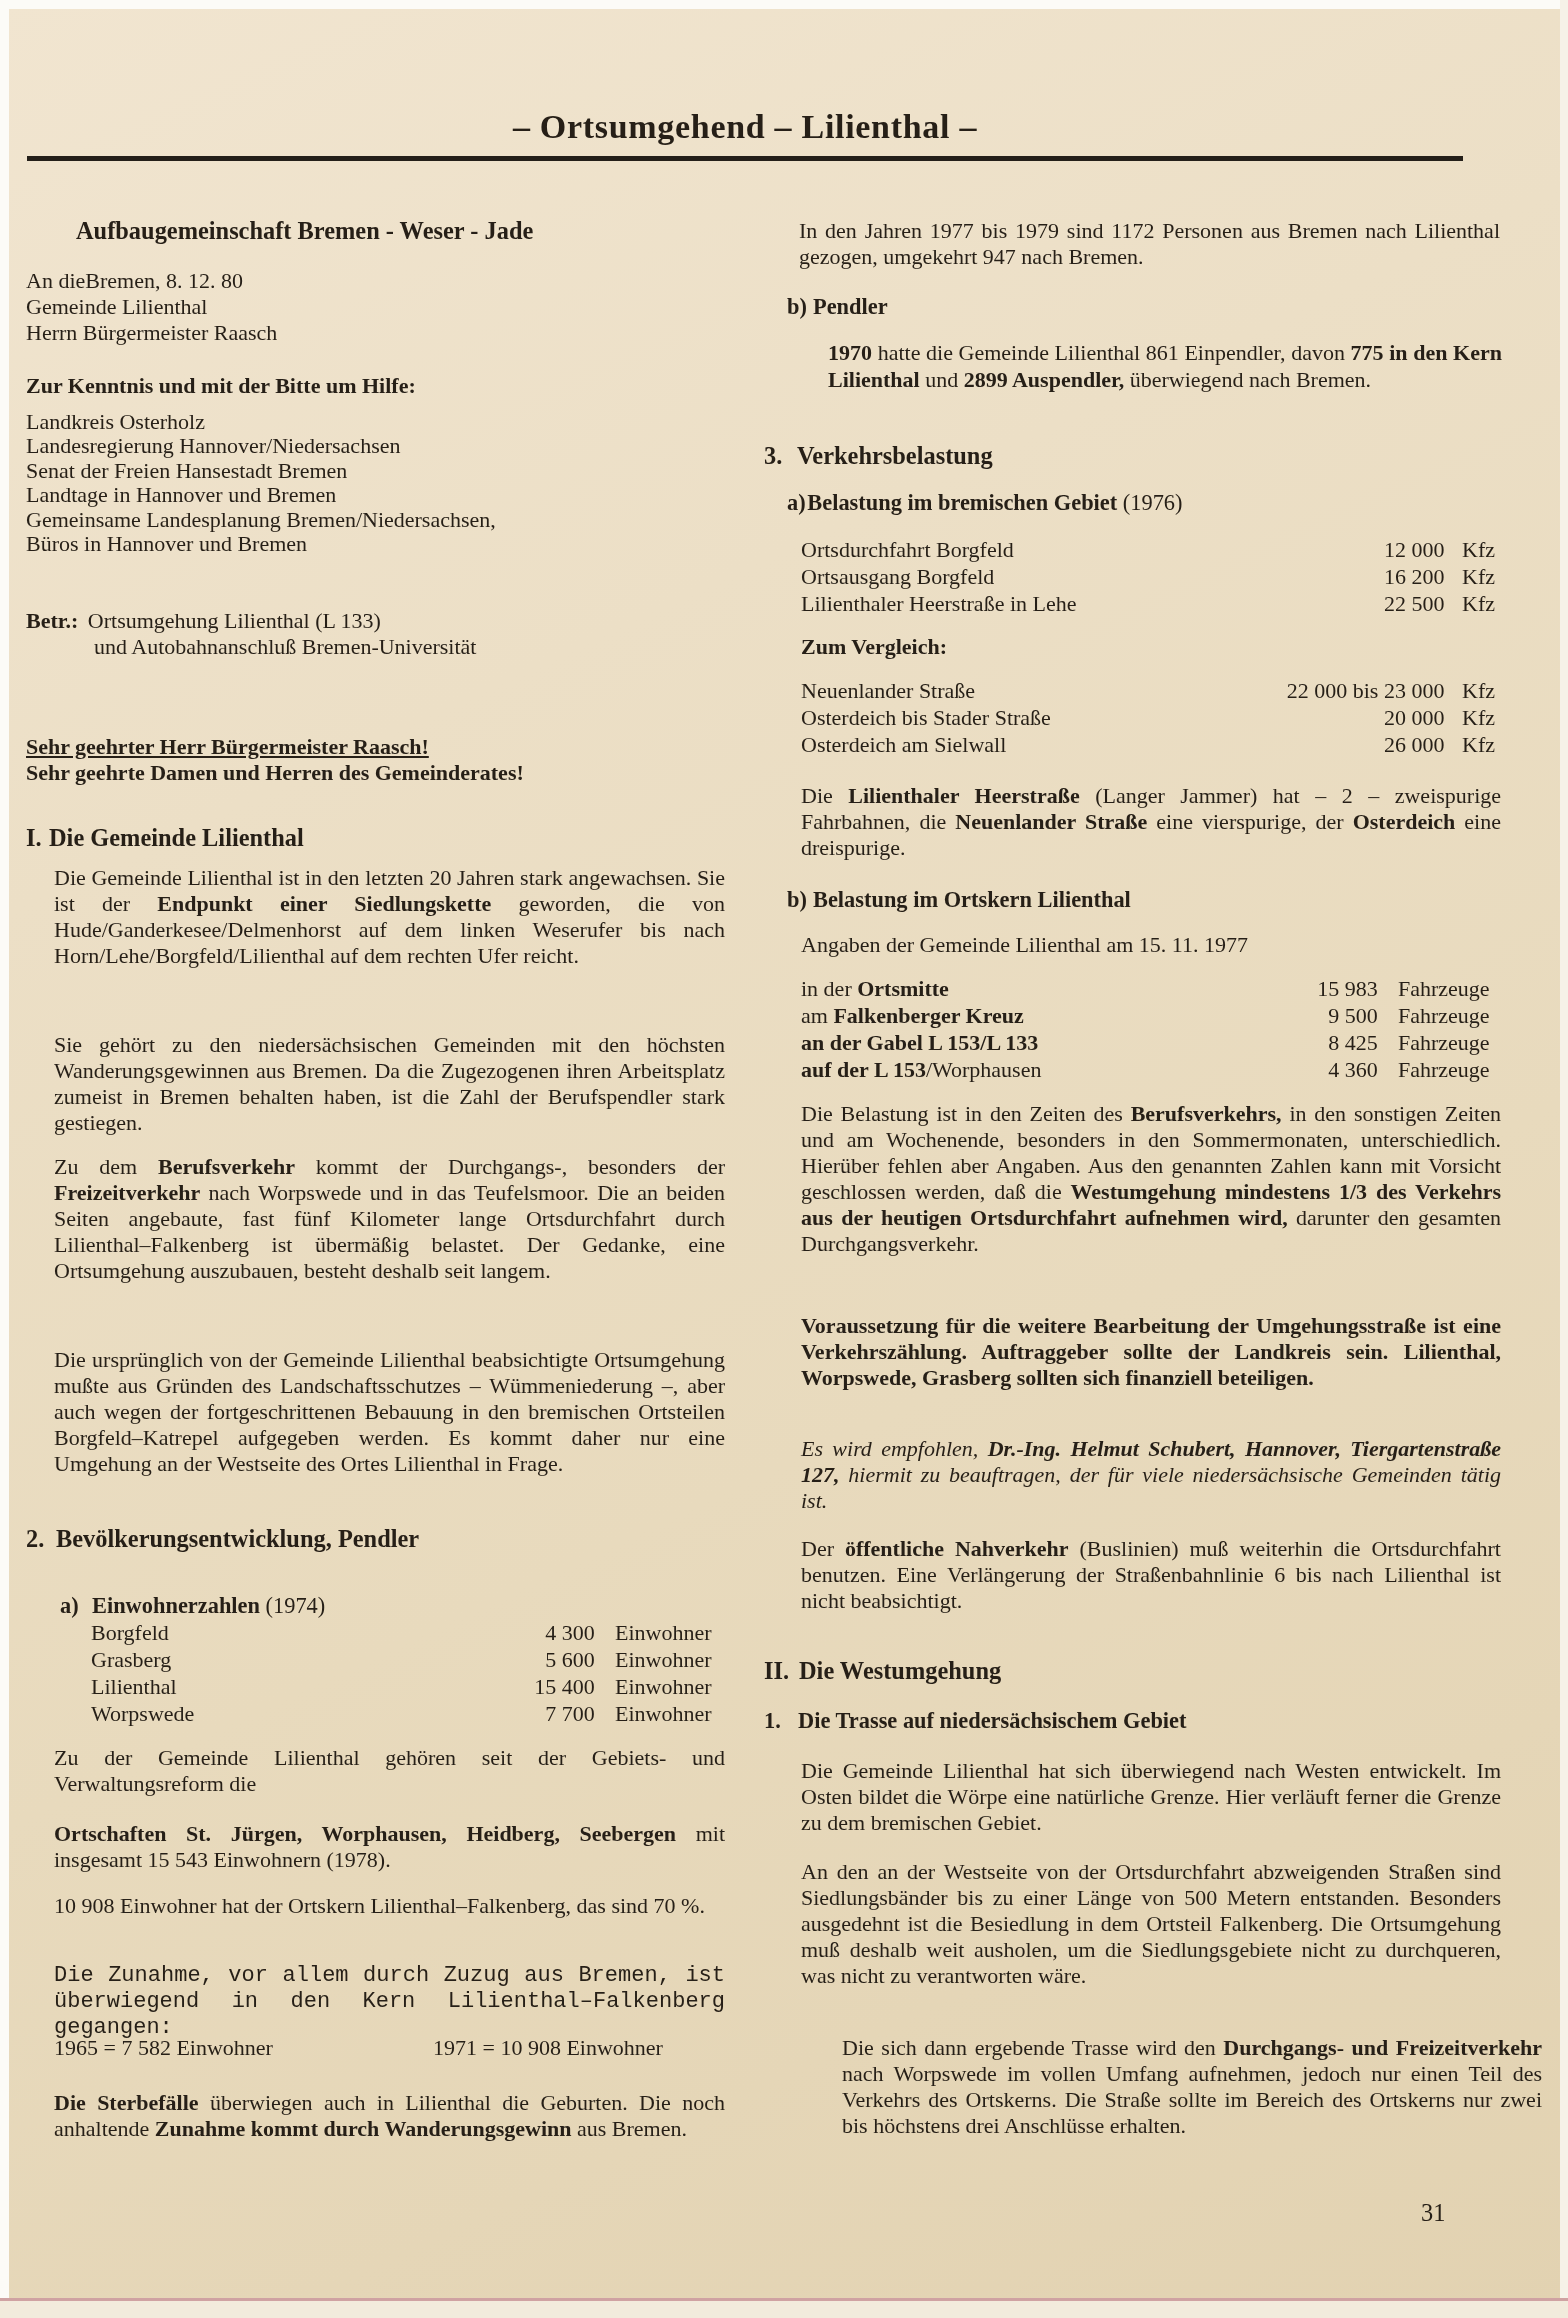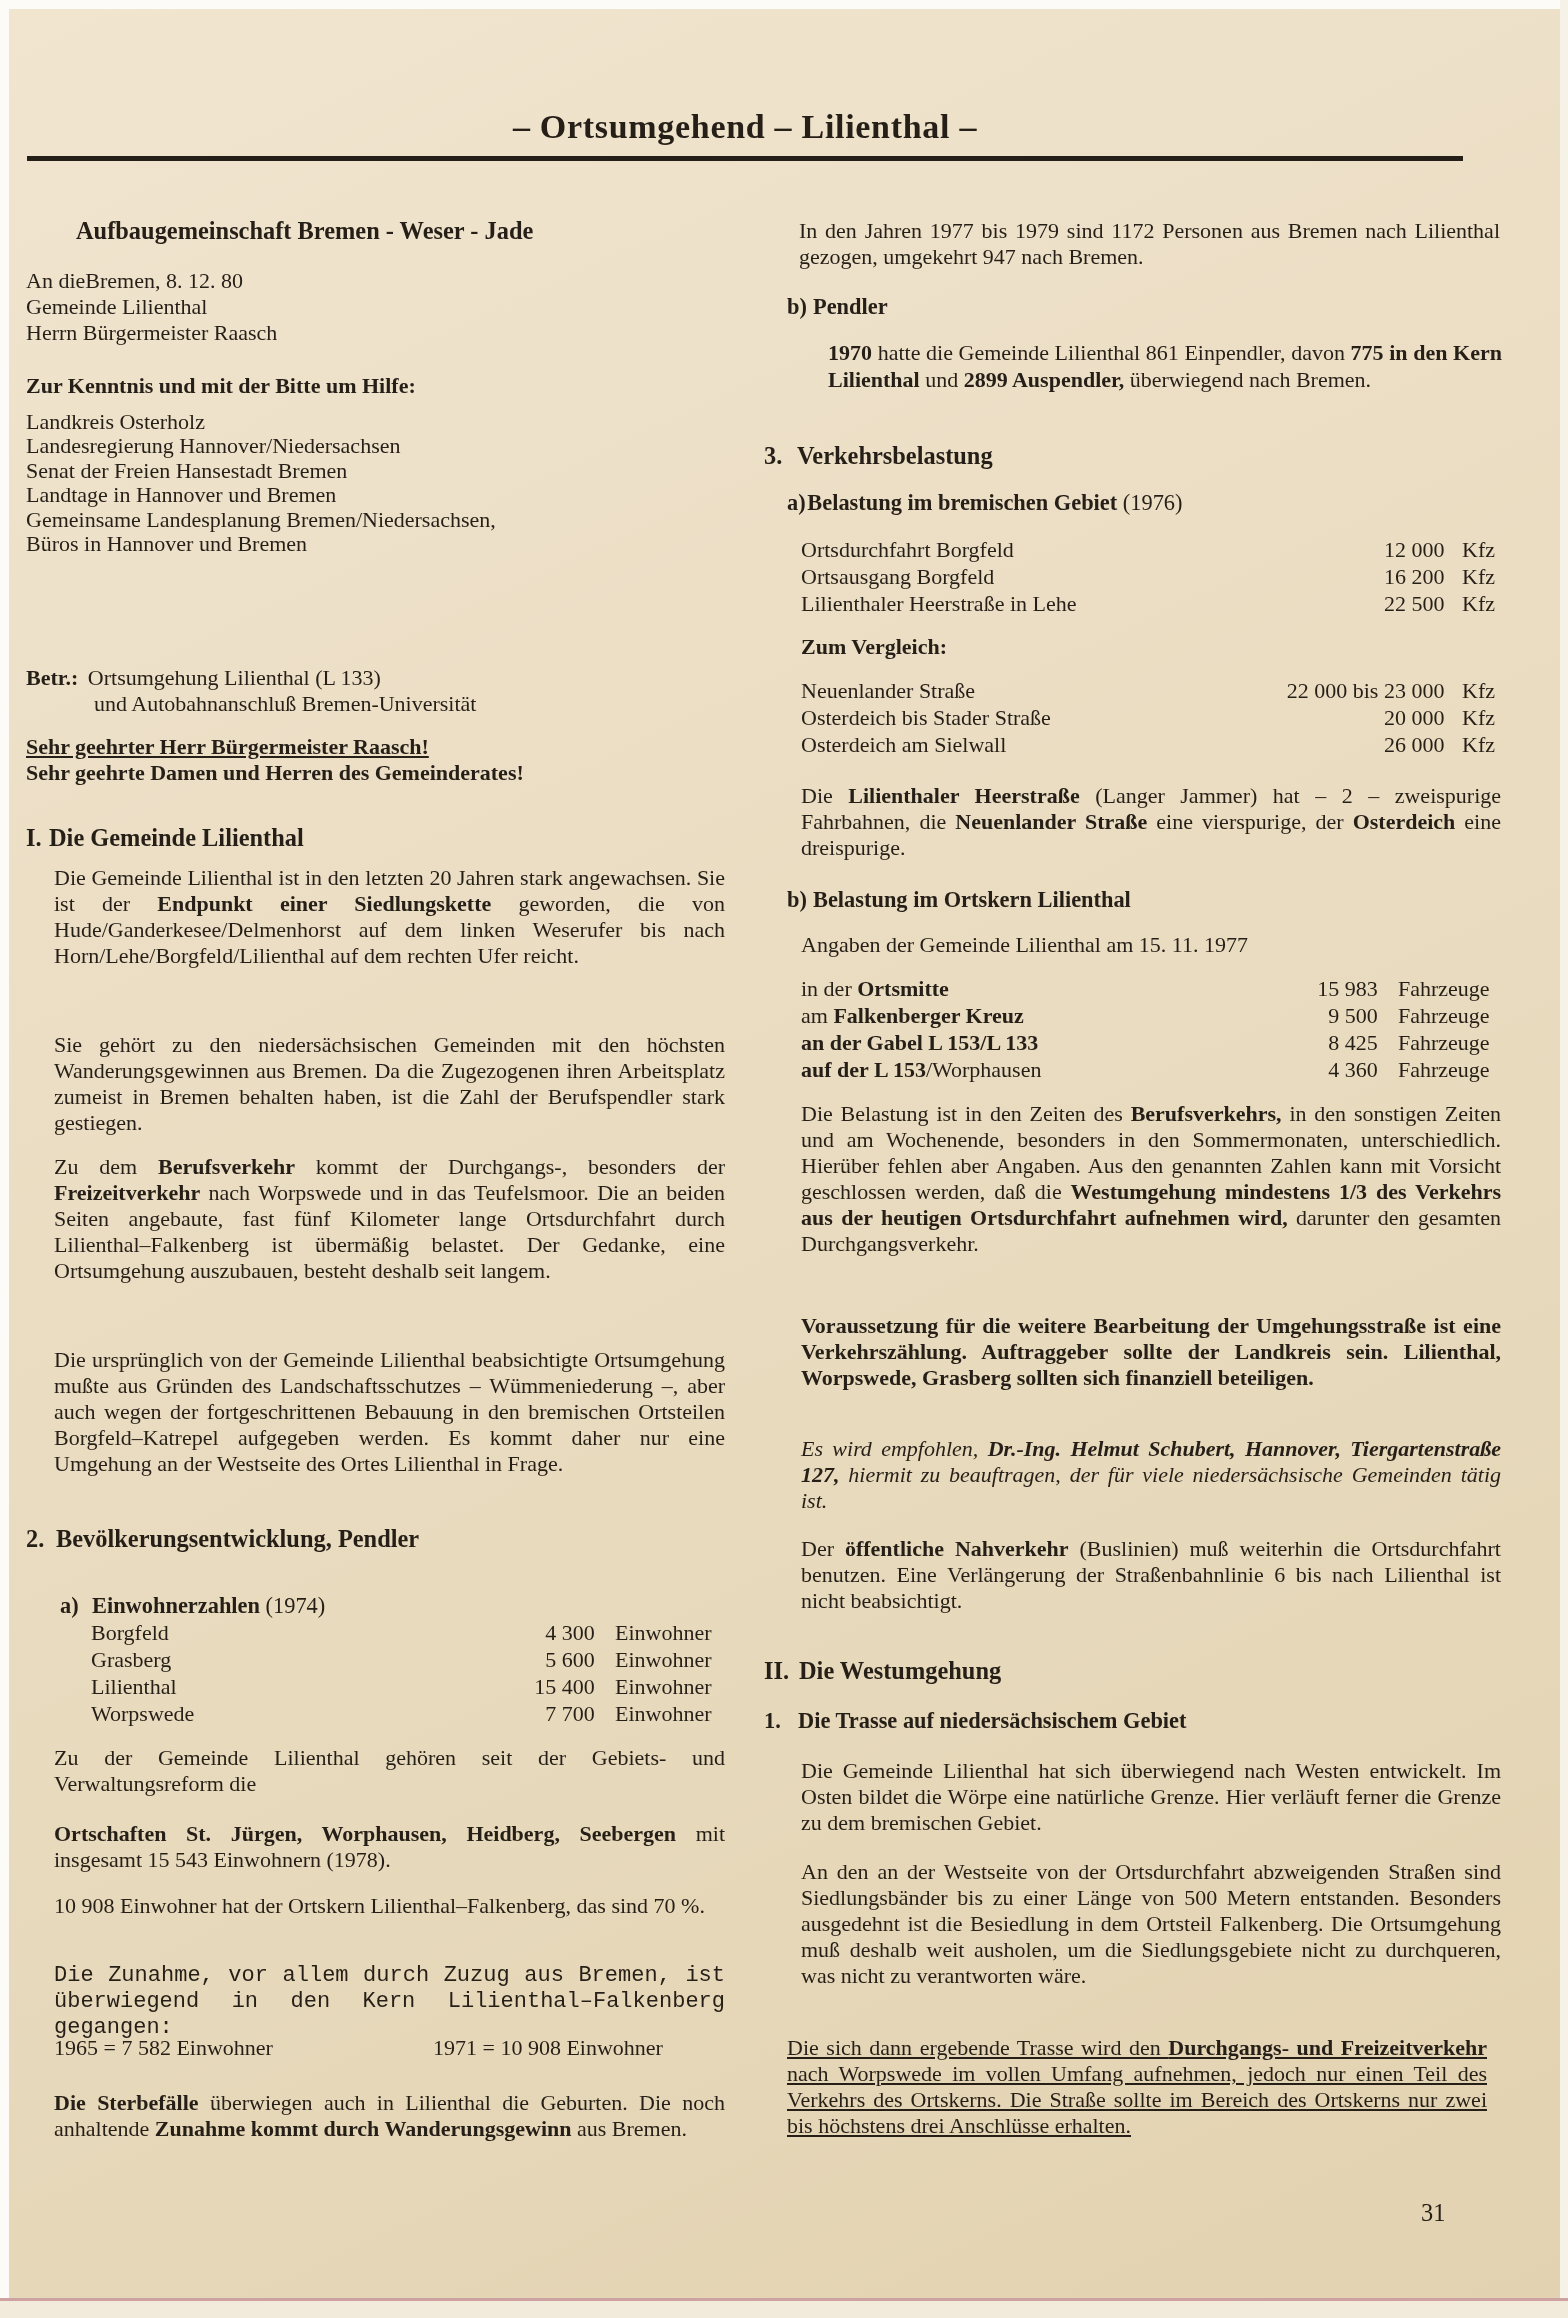--- a/index.html
+++ b/index.html
@@ -60,21 +60,21 @@
 
   <div class="abs recip" style="left:26px;top:410px;width:698px;">
     <div>Landkreis Osterholz</div>
     <div>Landesregierung Hannover/Niedersachsen</div>
     <div>Senat der Freien Hansestadt Bremen</div>
     <div>Landtage in Hannover und Bremen</div>
     <div>Gemeinsame Landesplanung Bremen/Niedersachsen,</div>
     <div>Büros in Hannover und Bremen</div>
   </div>
 
-  <div class="abs line" style="left:26px;top:665px;width:698px;">
+  <div class="abs line" style="left:26px;top:608px;width:698px;">
     <div><b class="betr-label">Betr.:</b><span>Ortsumgehung Lilienthal (L 133)</span></div>
     <div style="padding-left:68px;">und Autobahnanschluß Bremen-Universität</div>
   </div>
 
   <div class="abs line bold" style="left:26px;top:734px;text-decoration:underline;">Sehr geehrter Herr Bürgermeister Raasch!</div>
   <div class="abs line bold" style="left:26px;top:760px;">Sehr geehrte Damen und Herren des Gemeinderates!</div>
 
   <div class="abs sec" style="left:26px;top:824px;">
     <span class="secnum" style="width:23px;">I.</span><span>Die Gemeinde Lilienthal</span>
   </div>
@@ -219,18 +219,18 @@
   <div class="abs sec" style="left:764px;top:1657px;">
     <span class="secnum" style="width:35px;">II.</span><span>Die Westumgehung</span>
   </div>
 
   <div class="abs sub" style="left:764px;top:1707px;">
     <span class="sublabel" style="width:34px;">1.</span><b>Die Trasse auf niedersächsischem Gebiet</b>
   </div>
 
   <div class="abs p" style="left:801px;top:1758px;width:700px;"><span>Die Gemeinde Lilienthal hat sich überwiegend nach Westen entwickelt. Im Osten bildet die Wörpe eine natürliche Grenze. Hier verläuft ferner die Grenze zu dem bremischen Gebiet.</span></div>
   <div class="abs p" style="left:801px;top:1859px;width:700px;"><span>An den an der Westseite von der Ortsdurchfahrt abzweigenden Straßen sind Siedlungsbänder bis zu einer Länge von 500 Metern entstanden. Besonders ausgedehnt ist die Besiedlung in dem Ortsteil Falkenberg. Die Ortsumgehung muß deshalb weit ausholen, um die Siedlungsgebiete nicht zu durchqueren, was nicht zu verantworten wäre.</span></div>
-  <div class="abs p" style="left:787px;top:2035px;width:700px;text-decoration:underline;"><span>Die sich dann ergebende Trasse wird den </span><b>Durchgangs- und Freizeitverkehr</b><span> nach Worpswede im vollen Umfang aufnehmen, jedoch nur einen Teil des Verkehrs des Ortskerns. Die Straße sollte im Bereich des Ortskerns nur zwei bis höchstens drei Anschlüsse erhalten.</span></div>
+  <div class="abs p" style="left:842px;top:2035px;width:700px;"><span>Die sich dann ergebende Trasse wird den </span><b>Durchgangs- und Freizeitverkehr</b><span> nach Worpswede im vollen Umfang aufnehmen, jedoch nur einen Teil des Verkehrs des Ortskerns. Die Straße sollte im Bereich des Ortskerns nur zwei bis höchstens drei Anschlüsse erhalten.</span></div>
 
   <div class="abs pagenum" style="left:1421px;top:2199px;">31</div>
 
 </div>
 
 
 </body></html>

